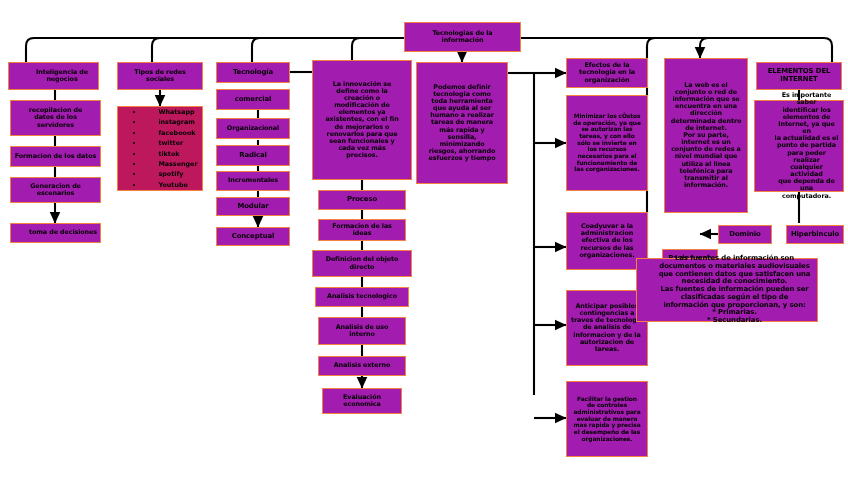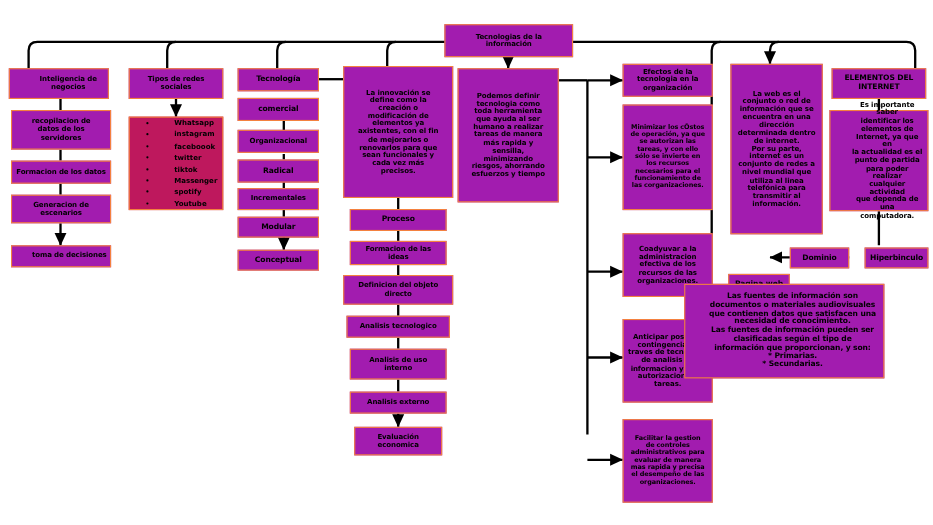--- a/index.html
+++ b/index.html
@@ -304,21 +304,21 @@
 que dependa de una
 computadora.</span>
   </div>
   <div class="node f65" style="left:718px;top:225px;width:54px;height:19px;">
     <span class="txt">Dominio</span>
   </div>
   <div class="node f65" style="left:786px;top:225px;width:58px;height:19px;">
     <span class="txt">Hiperbinculo</span>
   </div>
 
-  <div class="node f65" style="left:622px;top:258px;width:182px;height:86px;padding-left:18px;">
+  <div class="node f65" style="left:636px;top:258px;width:182px;height:64px;padding-left:18px;">
     <span class="txt">Las fuentes de información son
 documentos o materiales audiovisuales
 que contienen datos que satisfacen una
 necesidad de conocimiento.
 Las fuentes de información pueden ser
 clasificadas según el tipo de
 información que proporcionan, y son:
 * Primarias.
 * Secundarias.</span>
   </div>

